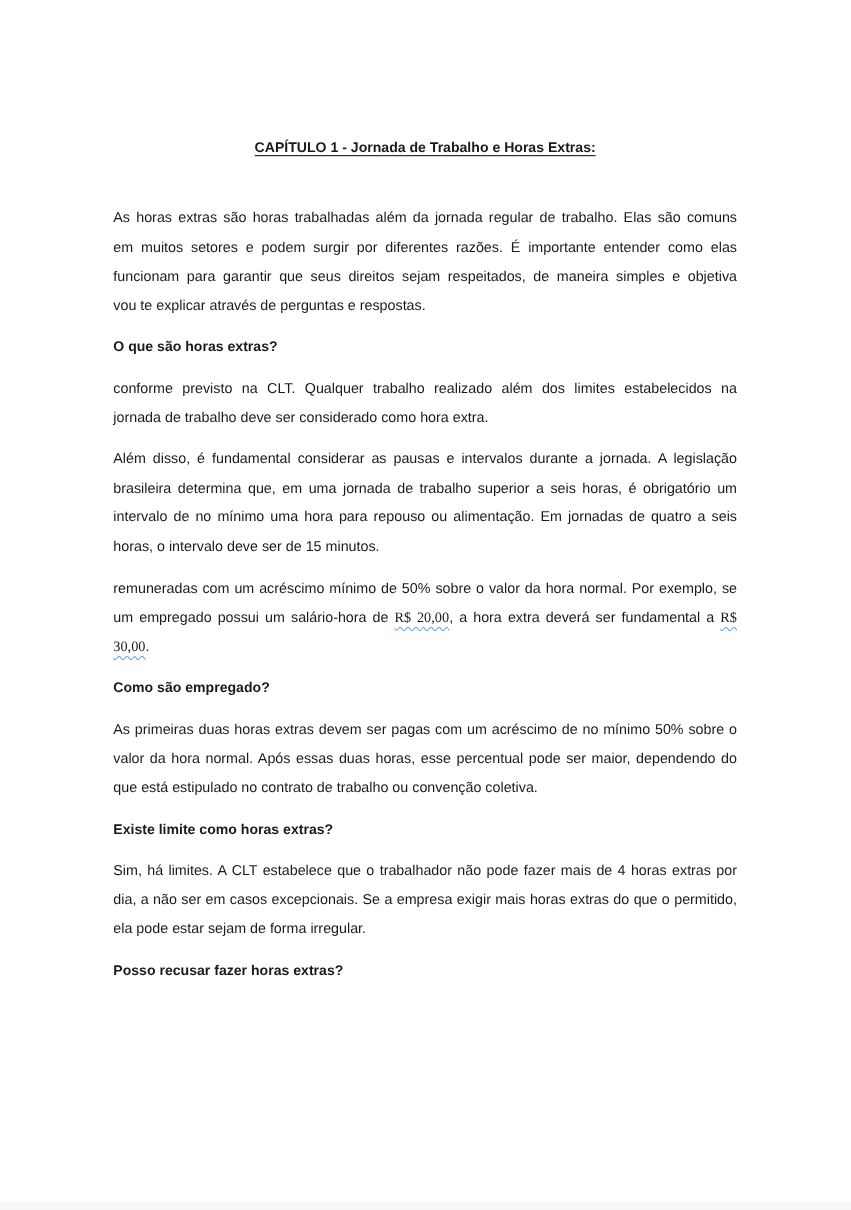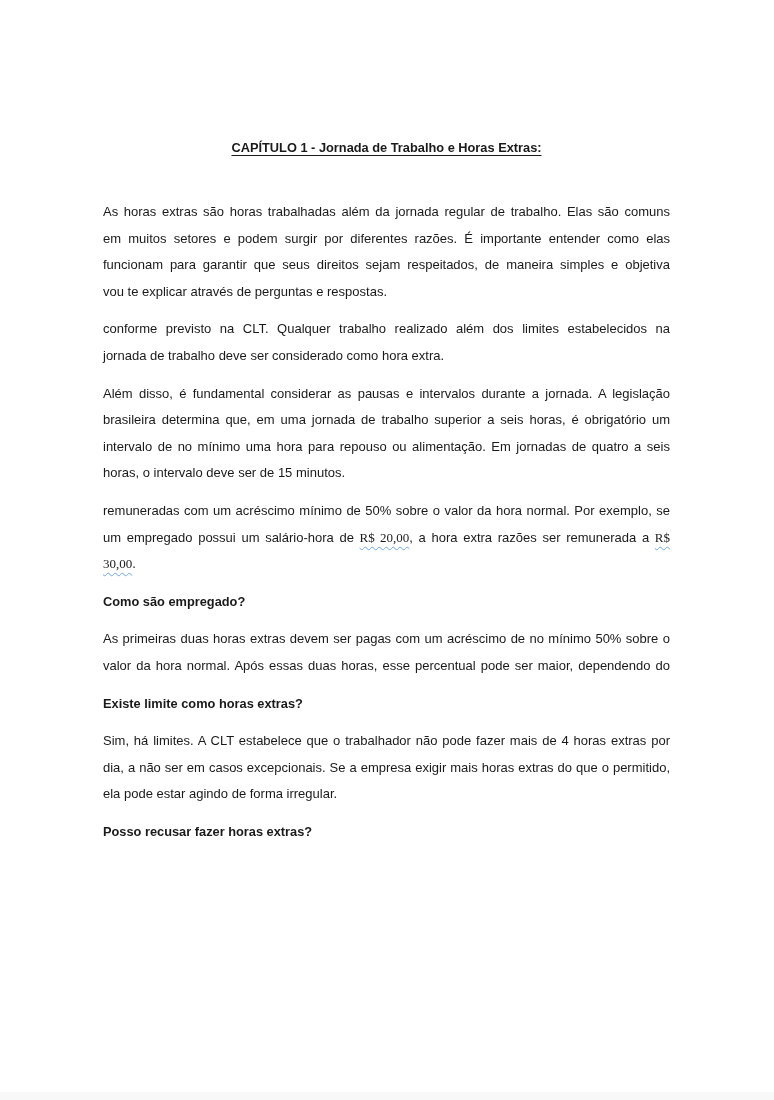--- a/index.html
+++ b/index.html
@@ -18,21 +18,21 @@
   }
   .page{
     position:relative;
     width:774px;height:1100px;
     background:var(--page-bg);
   }
   .content{
     position:absolute;
     left:103px;
     width:567px;
-    top:134px;
+    top:120px;
   }
   .doc-title{
     font-size:12.8px;
     font-weight:bold;
     line-height:27px;
     text-align:center;
     text-decoration:underline;
     text-underline-offset:3px;
     text-decoration-thickness:1.4px;
     margin:0 0 38px 0;
@@ -77,43 +77,45 @@
 <div class="page">
   <div class="content">
     <div class="doc-title">CAPÍTULO 1 - Jornada de Trabalho e Horas Extras:</div>
     <main>
         <div class="para">
           <div class="line"><span>As horas extras são horas trabalhadas além da jornada regular de trabalho. Elas são comuns</span></div>
           <div class="line"><span>em muitos setores e podem surgir por diferentes razões. É importante entender como elas</span></div>
           <div class="line"><span>funcionam para garantir que seus direitos sejam respeitados, de maneira simples e objetiva</span></div>
           <div class="line last"><span>vou te explicar através de perguntas e respostas.</span></div>
         </div>
+        <div class="heading">O que são horas extras?</div>
         <div class="para">
           <div class="line"><span>conforme previsto na CLT. Qualquer trabalho realizado além dos limites estabelecidos na</span></div>
           <div class="line last"><span>jornada de trabalho deve ser considerado como hora extra.</span></div>
         </div>
         <div class="para">
           <div class="line"><span>Além disso, é fundamental considerar as pausas e intervalos durante a jornada. A legislação</span></div>
           <div class="line"><span>brasileira determina que, em uma jornada de trabalho superior a seis horas, é obrigatório um</span></div>
           <div class="line"><span>intervalo de no mínimo uma hora para repouso ou alimentação. Em jornadas de quatro a seis</span></div>
           <div class="line last"><span>horas, o intervalo deve ser de 15 minutos.</span></div>
         </div>
         <div class="para">
           <div class="line"><span>remuneradas com um acréscimo mínimo de 50% sobre o valor da hora normal. Por exemplo, se</span></div>
-          <div class="line"><span>um empregado possui um salário-hora de </span><span class="sq">R$ 20,00</span><span>, a hora extra razões ser remunerada a </span><span class="sq">R$</span></div>
+          <div class="line"><span>um empregado possui um salário-hora de </span><span class="sq">R$ 20,00</span><span>, a hora extra deverá ser fundamental a </span><span class="sq">R$</span></div>
           <div class="line last"><span class="sq">30,00</span><span>.</span></div>
         </div>
         <div class="heading">Como são empregado?</div>
         <div class="para">
           <div class="line"><span>As primeiras duas horas extras devem ser pagas com um acréscimo de no mínimo 50% sobre o</span></div>
           <div class="line"><span>valor da hora normal. Após essas duas horas, esse percentual pode ser maior, dependendo do</span></div>
+          <div class="line last"><span>que está estipulado no contrato de trabalho ou convenção coletiva.</span></div>
         </div>
         <div class="heading">Existe limite como horas extras?</div>
         <div class="para">
           <div class="line"><span>Sim, há limites. A CLT estabelece que o trabalhador não pode fazer mais de 4 horas extras por</span></div>
           <div class="line"><span>dia, a não ser em casos excepcionais. Se a empresa exigir mais horas extras do que o permitido,</span></div>
-          <div class="line last"><span>ela pode estar agindo de forma irregular.</span></div>
+          <div class="line last"><span>ela pode estar sejam de forma irregular.</span></div>
         </div>
         <div class="heading">Posso recusar fazer horas extras?</div>
       </main>
   </div>
   <div class="page-edge"></div>
 </div>
 
 </body></html>

